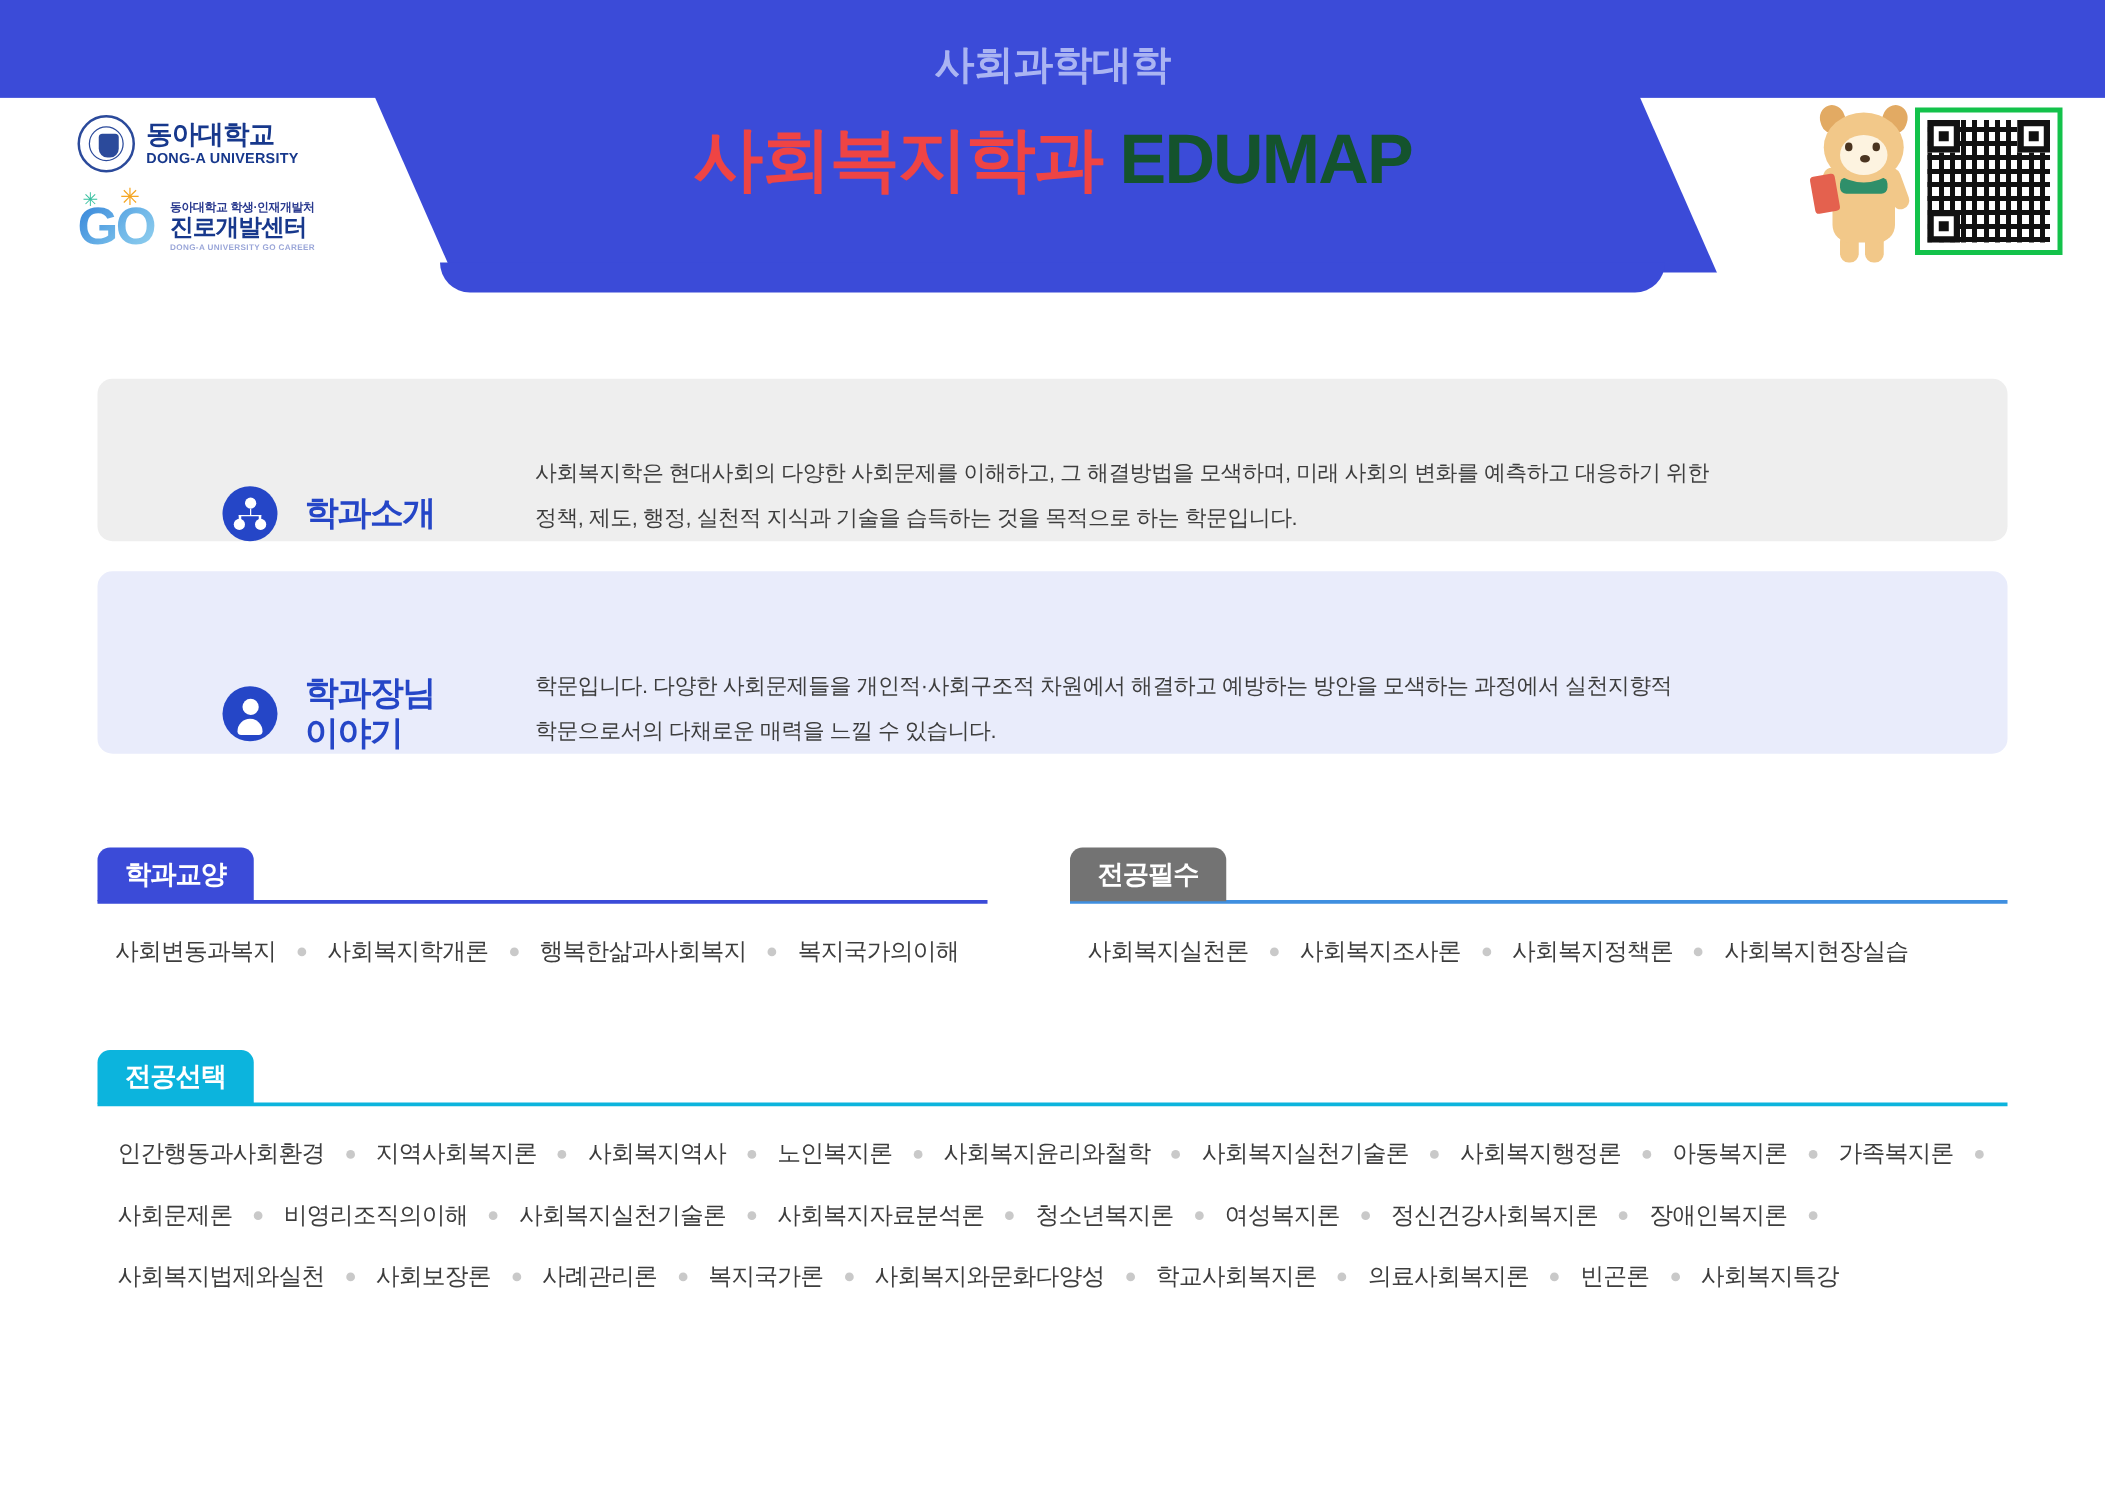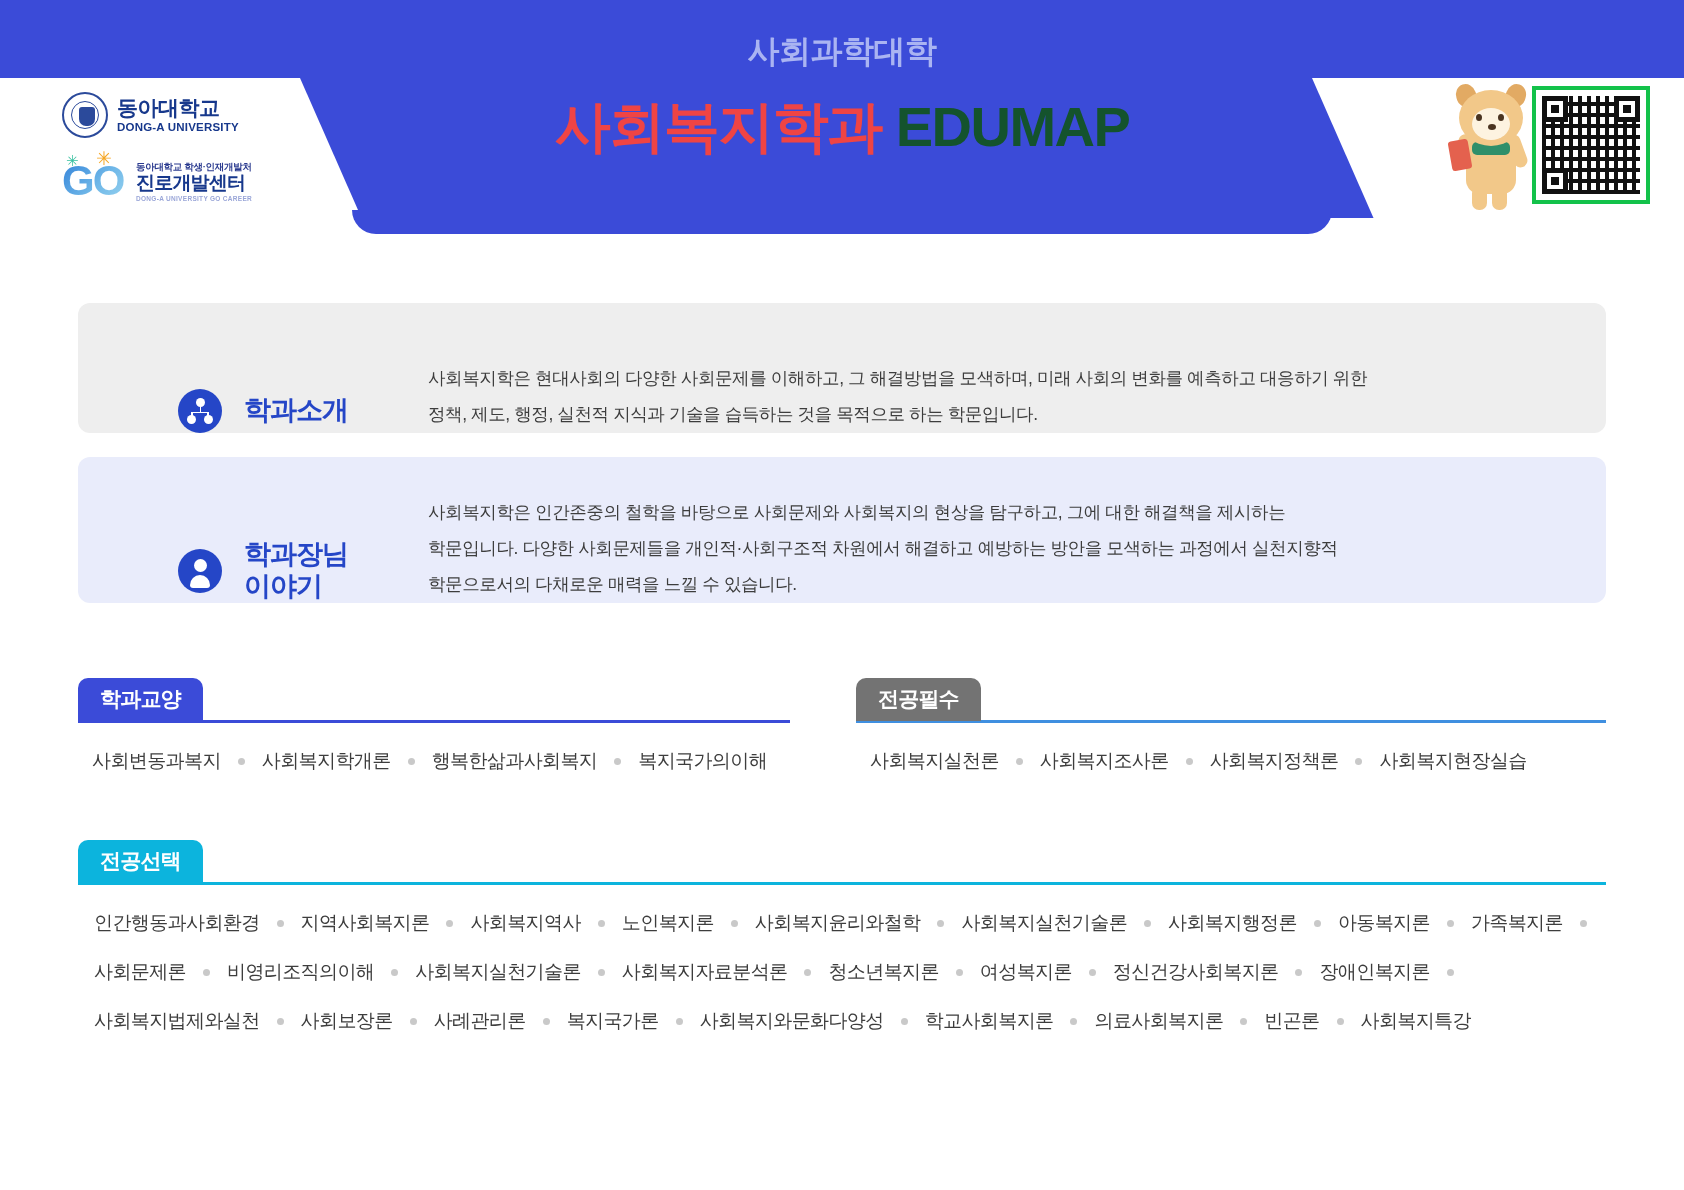--- a/index.html
+++ b/index.html
@@ -292,21 +292,20 @@
     <div class="card-icon">
       <span class="ic-head"></span>
       <span class="ic-shoulders"></span>
     </div>
     <div class="card-title">
       <div>학과장님</div>
       <div>이야기</div>
     </div>
   </div>
   <div class="card-body">
-    <p>사회복지학은 인간존중의 철학을 바탕으로 사회문제와 사회복지의 현상을 탐구하고, 그에 대한 해결책을 제시하는</p>
     <p>학문입니다. 다양한 사회문제들을 개인적·사회구조적 차원에서 해결하고 예방하는 방안을 모색하는 과정에서 실천지향적</p>
     <p>학문으로서의 다채로운 매력을 느낄 수 있습니다.</p>
   </div>
 </div>
 
 <div class="section sec-gyoyang">
   <div><span class="sec-tab">학과교양</span></div>
   <div class="sec-rule"></div>
   <div class="sec-courses">
       <span class="course">사회변동과복지</span>

